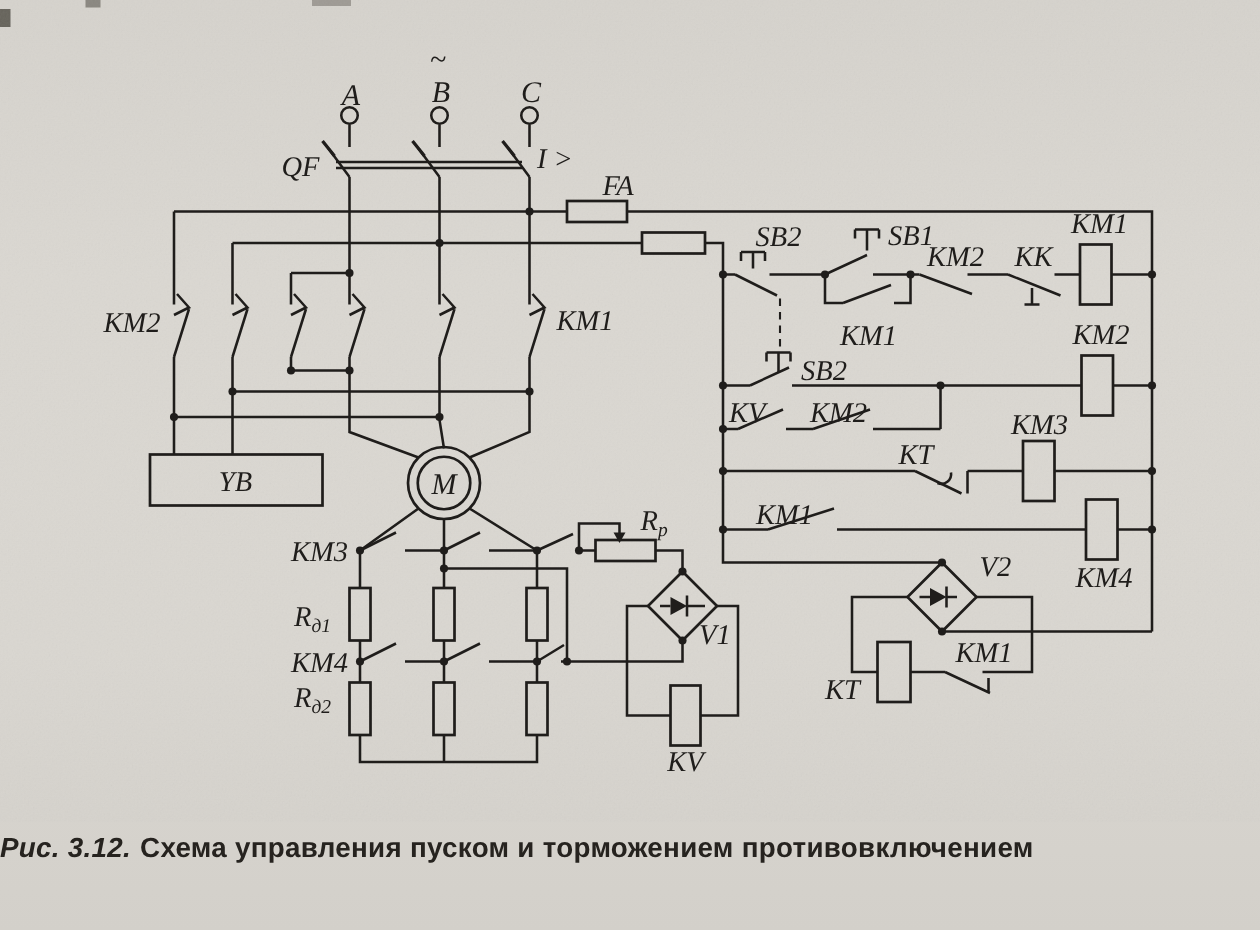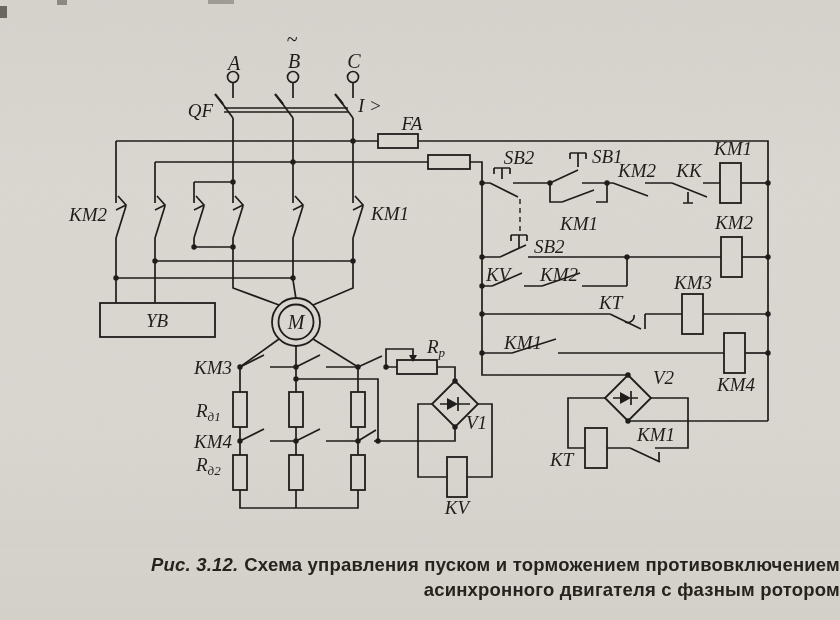--- a/index.html
+++ b/index.html
@@ -17,21 +17,21 @@
   .thick{stroke:#1f1d1b;stroke-width:2.2;fill:none;}
   .box{stroke:#1f1d1b;stroke-width:1.8;fill:none;}
   .dot{fill:#1f1d1b;stroke:none;}
   .term{stroke:#1f1d1b;stroke-width:1.7;fill:none;}
   .dash{stroke:#1f1d1b;stroke-width:1.4;fill:none;stroke-dasharray:5 4;}
   .lbl{font:italic 19px "Liberation Serif", serif;fill:#1f1d1b;}
   .lblb{font:italic 20px "Liberation Serif", serif;fill:#1f1d1b;}
   .sub{font:italic 13px "Liberation Serif", serif;}
   #caption{
     position:absolute;left:0;top:552px;width:840px;
-    text-align:right;color:#26231f;
+    text-align:left;color:#26231f;
     font-family:"Liberation Sans", sans-serif;
     font-size:18.5px;font-weight:700;line-height:25px;letter-spacing:.2px;
   }
   #caption .pfx{font-style:italic;margin-right:6px;}
   .artifact{position:absolute;background:#4a473f;}
 </style>
 </head>
 <body>
 
 <div id="paper"></div>
@@ -244,14 +244,13 @@
   <text class="lbl" x="693" y="289" text-anchor="middle">KM3</text>
   <text class="lbl" x="504" y="349">KM1</text>
   <text class="lbl" x="736" y="391" text-anchor="middle">KM4</text>
   <text class="lbl" x="653" y="384">V2</text>
   <text class="lbl" x="656" y="441" text-anchor="middle">KM1</text>
   <text class="lbl" x="550" y="466">KT</text>
 </svg>
 
 <div id="caption">
   <div><span class="pfx">Рис. 3.12.</span><span>Схема управления пуском и торможением противовключением</span></div>
-  <div>асинхронного двигателя с фазным ротором</div>
 </div>
 
 </body></html>

